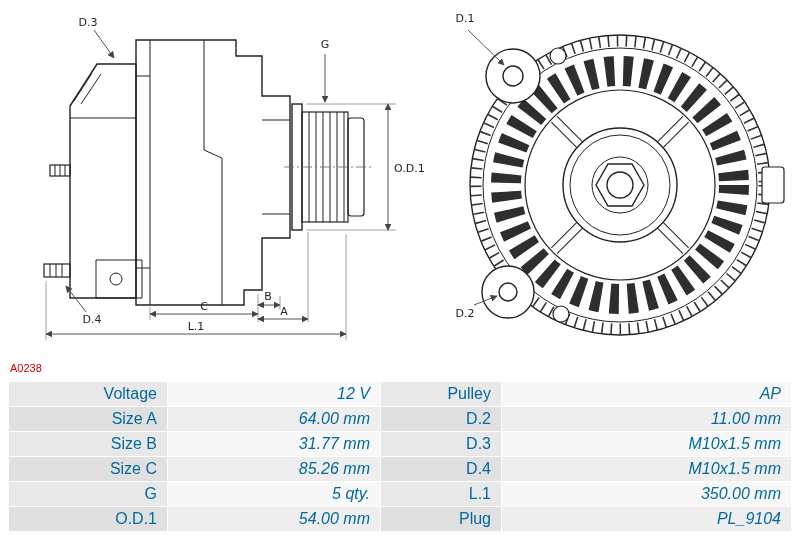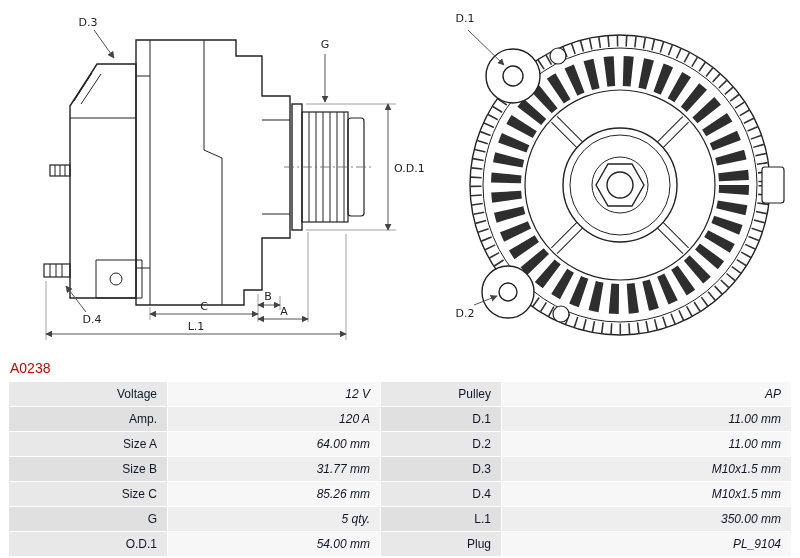--- a/index.html
+++ b/index.html
@@ -15,33 +15,33 @@
   svg text {
     font-family: "DejaVu Sans", "Liberation Sans", sans-serif;
     font-size: 11px;
     fill: #222;
     stroke: none;
   }
 
   .part-number {
     margin: 3px 8px 3px 10px;
     height: 19px;
-    font-size: 14px;
+    font-size: 11px;
     line-height: 19px;
     color: #cc0000;
   }
 
   table.specs {
     table-layout: fixed;
     width: 784px;
     margin-left: 8px;
     border-collapse: separate;
     border-spacing: 1px;
-    font-size: 12px;
-    color: #0f172a;
+    font-size: 16px;
+    color: #0369a1;
   }
   table.specs td {
     padding: 4px 10px;
     height: 24px;
     line-height: 16px;
     text-align: right;
     white-space: nowrap;
     overflow: hidden;
   }
   td.lbl { background: #e8e8e8; }
@@ -178,26 +178,20 @@
         <col style="width:289px">
     </colgroup>
     <tbody>
       <tr>
         <td class="lbl">Voltage</td>
         <td class="val">12 V</td>
         <td class="lbl">Pulley</td>
         <td class="val">AP</td>
       </tr>
       <tr>
-        <td class="lbl">Amp.</td>
-        <td class="val">120 A</td>
-        <td class="lbl">D.1</td>
-        <td class="val">11.00 mm</td>
-      </tr>
-      <tr>
         <td class="lbl">Size A</td>
         <td class="val">64.00 mm</td>
         <td class="lbl">D.2</td>
         <td class="val">11.00 mm</td>
       </tr>
       <tr>
         <td class="lbl">Size B</td>
         <td class="val">31.77 mm</td>
         <td class="lbl">D.3</td>
         <td class="val">M10x1.5 mm</td>

